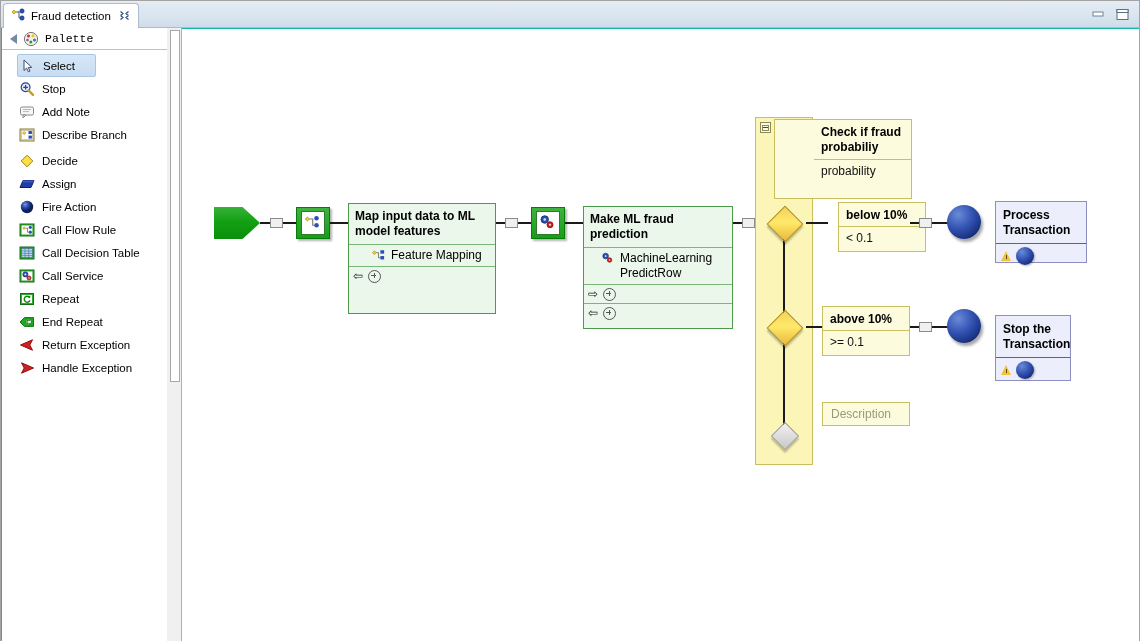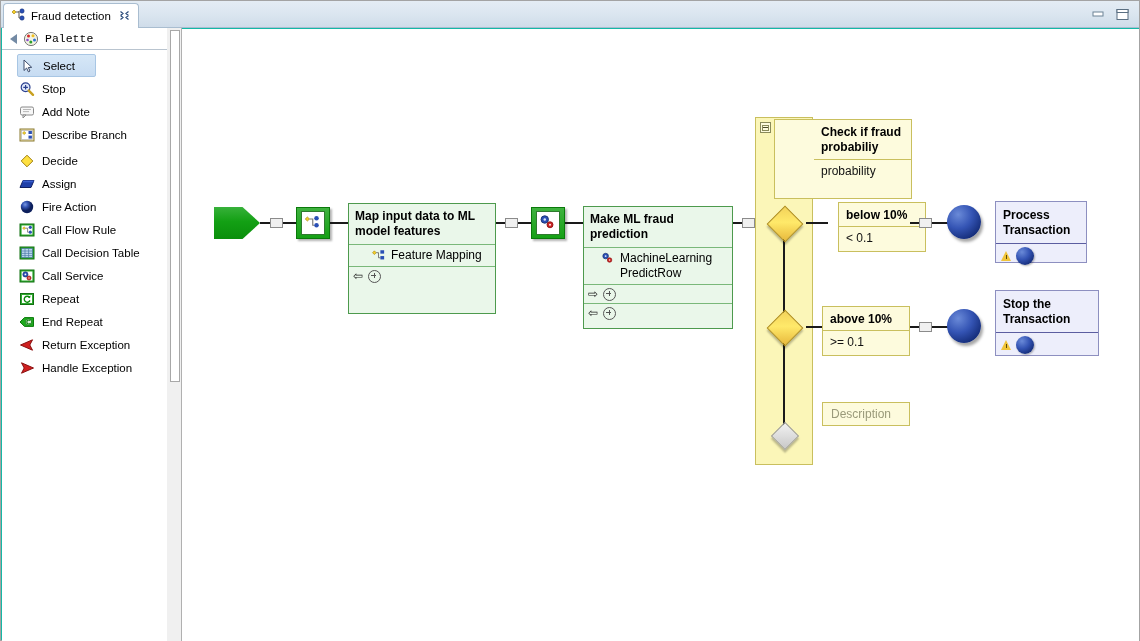--- a/index.html
+++ b/index.html
@@ -579,21 +579,21 @@
     <div class="sphere" style="left:765px;top:176px;"></div>
     <div class="abox" style="left:813px;top:172px;width:92px;height:62px;">
       <div class="ahead">Process Transaction</div>
       <div class="arow">
         <span class="warn-ico"></span>
         <span class="sphere small" style="position:relative;left:0;top:0;"></span>
       </div>
     </div>
 
     <div class="sphere" style="left:765px;top:280px;"></div>
-    <div class="abox" style="left:813px;top:261px;width:104px;height:66px;">
+    <div class="abox" style="left:813px;top:286px;width:76px;height:66px;">
       <div class="ahead">Stop the Transaction</div>
       <div class="arow">
         <span class="warn-ico"></span>
         <span class="sphere small" style="position:relative;left:0;top:0;"></span>
       </div>
     </div>
 
   </div>
 </div>
 

